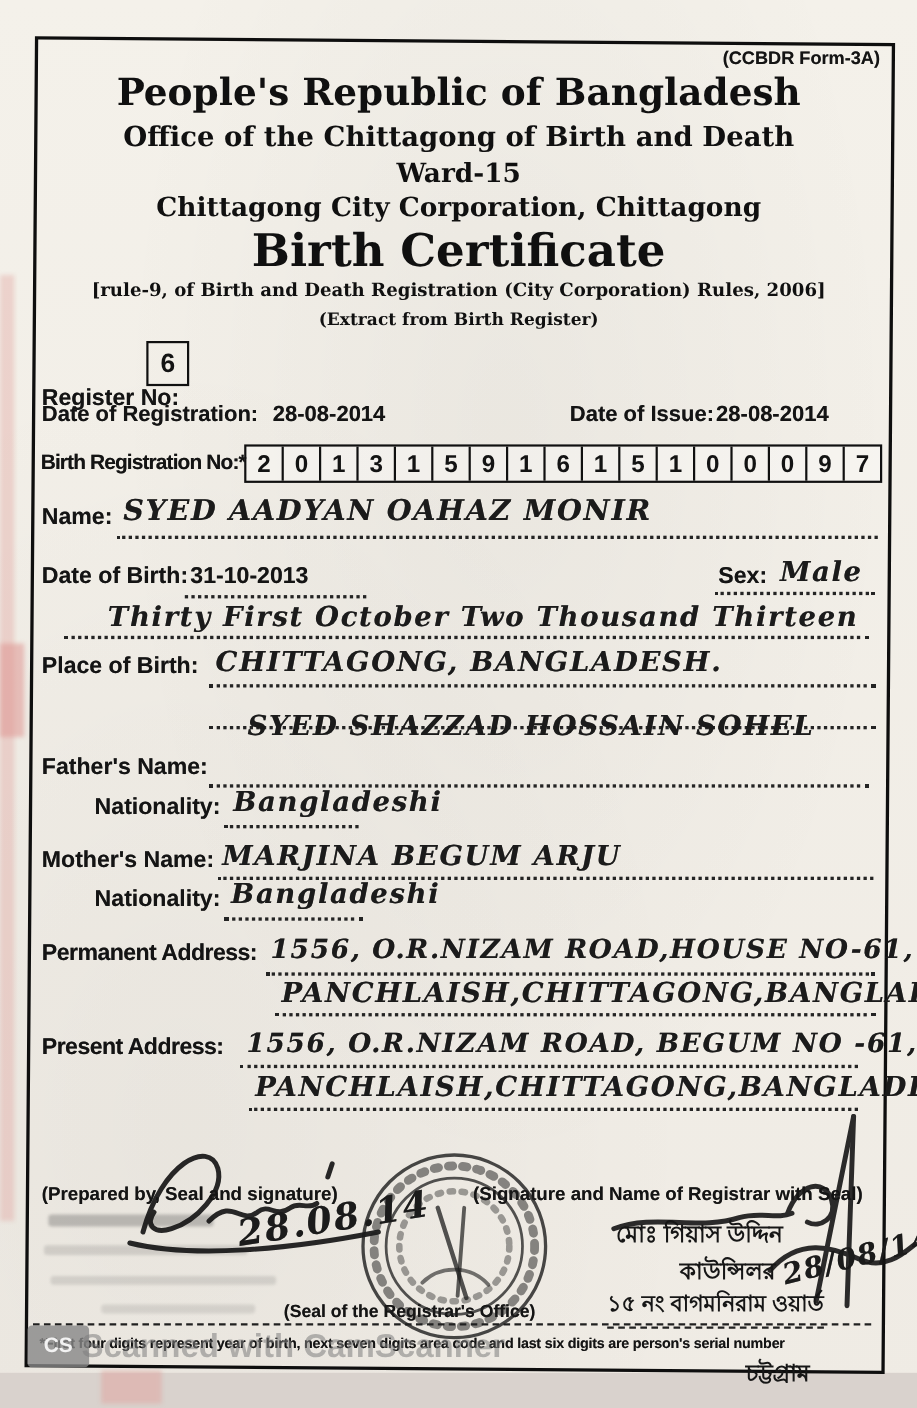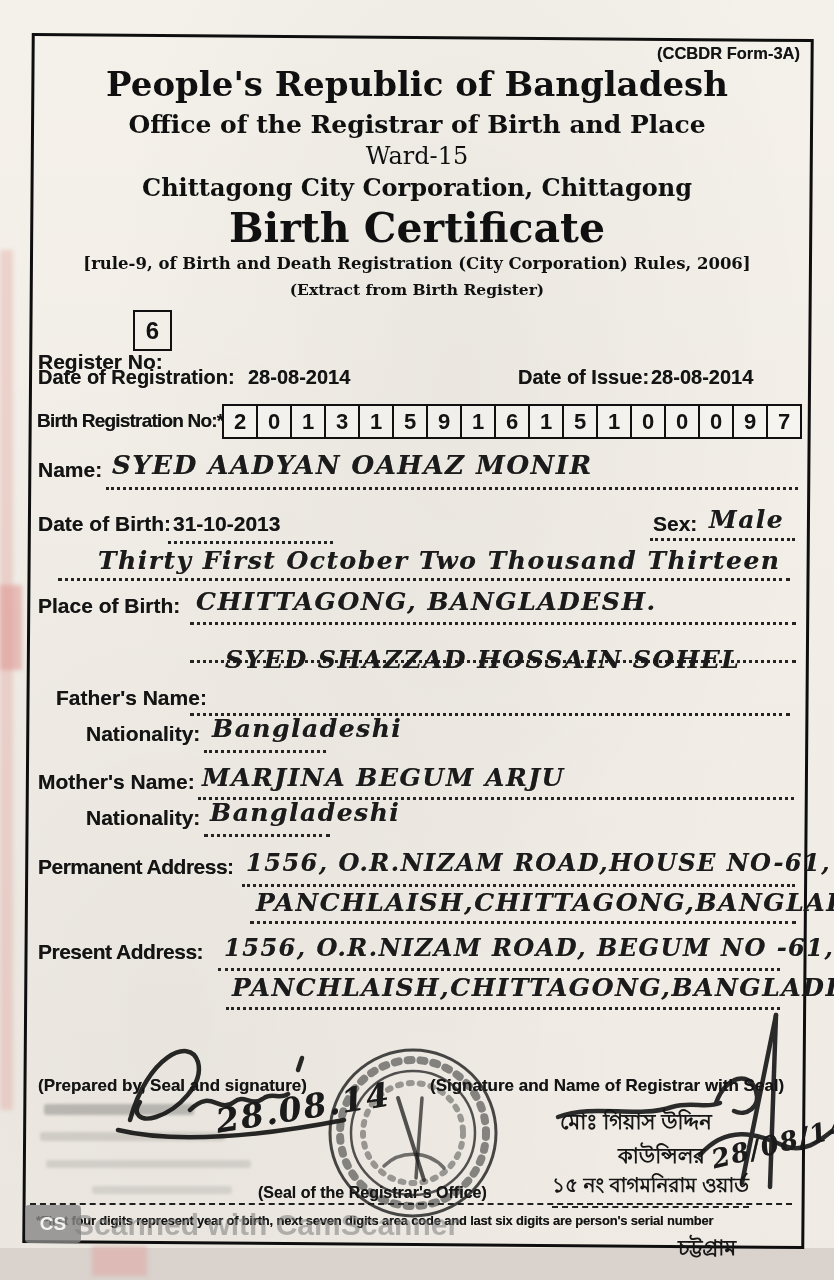--- a/index.html
+++ b/index.html
@@ -48,22 +48,22 @@
   <div class="abs pinkstreak" style="left:0;top:250px;width:13px;height:860px;"></div>
   <div class="abs pinkstreak" style="left:0;top:585px;width:22px;height:85px;background:rgba(222,150,145,.55);"></div>
   <div class="abs bottomstrip"></div>
   <div class="abs pinkstreak" style="left:92px;top:1246px;width:55px;height:30px;background:rgba(224,170,165,.6);"></div>
 
   <div class="abs paper-border"></div>
 
   <div class="abs lbl" style="left:640px;top:44px;width:160px;font-size:16.5px;text-align:right;">(CCBDR Form-3A)</div>
 
   <div class="abs head" style="top:64px;font-size:34px;font-weight:600;">People's Republic of Bangladesh</div>
-  <div class="abs head" style="top:110px;font-size:25px;font-weight:600;">Office of the Registrar of Birth and Place</div>
-  <div class="abs head" style="top:142px;font-size:24px;font-weight:400;">Ward-15</div>
+  <div class="abs head" style="top:110px;font-size:25px;font-weight:600;">Office of the Chittagong of Birth and Death</div>
+  <div class="abs head" style="top:142px;font-size:24px;font-weight:700;">Ward-15</div>
   <div class="abs head" style="top:173px;font-size:24px;font-weight:600;">Chittagong City Corporation, Chittagong</div>
   <div class="abs head" style="top:204px;font-size:41px;font-weight:700;">Birth Certificate</div>
   <div class="abs head" style="top:254px;font-size:16.5px;font-weight:700;">[rule-9, of Birth and Death Registration (City Corporation) Rules, 2006]</div>
   <div class="abs head" style="top:280px;font-size:15.5px;font-weight:700;">(Extract from Birth Register)</div>
 
   <div class="abs lbl" style="left:38px;top:318px;font-size:21px;margin-top:32px;">Register No:</div>
   <div class="abs regbox" style="left:133px;top:310px;">6</div>
 
   <div class="abs lbl" style="left:38px;top:366px;font-size:20px;">Date of Registration:</div>
   <div class="abs lbl" style="left:248px;top:366px;font-size:20px;">28-08-2014</div>
@@ -103,21 +103,21 @@
   <div class="abs dotline" style="left:650px;top:538px;width:145px;"></div>
 
   <div class="abs hand" style="left:98px;top:546px;font-size:25px;">Thirty First October Two Thousand Thirteen</div>
   <div class="abs dotline" style="left:58px;top:578px;width:732px;"></div>
 
   <div class="abs lbl" style="left:38px;top:594px;font-size:21px;">Place of Birth:</div>
   <div class="abs hand" style="left:196px;top:587px;font-size:25px;">CHITTAGONG, BANGLADESH.</div>
   <div class="abs dotline" style="left:190px;top:622px;width:606px;"></div>
   <div class="abs dotline" style="left:190px;top:660px;width:606px;"></div>
 
-  <div class="abs lbl" style="left:38px;top:686px;font-size:21px;margin-left:18px;">Father's Name:</div>
+  <div class="abs lbl" style="left:38px;top:686px;font-size:21px;">Father's Name:</div>
   <div class="abs hand" style="left:193px;top:645px;font-size:25px;margin-left:32px;">SYED SHAZZAD HOSSAIN SOHEL</div>
   <div class="abs dotline" style="left:190px;top:713px;width:600px;"></div>
   <div class="abs lbl" style="left:86px;top:722px;font-size:21px;">Nationality:</div>
   <div class="abs hand" style="left:212px;top:714px;font-size:25px;">Bangladeshi</div>
   <div class="abs dotline" style="left:204px;top:750px;width:122px;"></div>
 
   <div class="abs lbl" style="left:38px;top:770px;font-size:21px;">Mother's Name:</div>
   <div class="abs hand" style="left:202px;top:763px;font-size:25px;">MARJINA BEGUM ARJU</div>
   <div class="abs dotline" style="left:198px;top:797px;width:596px;"></div>
   <div class="abs lbl" style="left:86px;top:806px;font-size:21px;">Nationality:</div>

